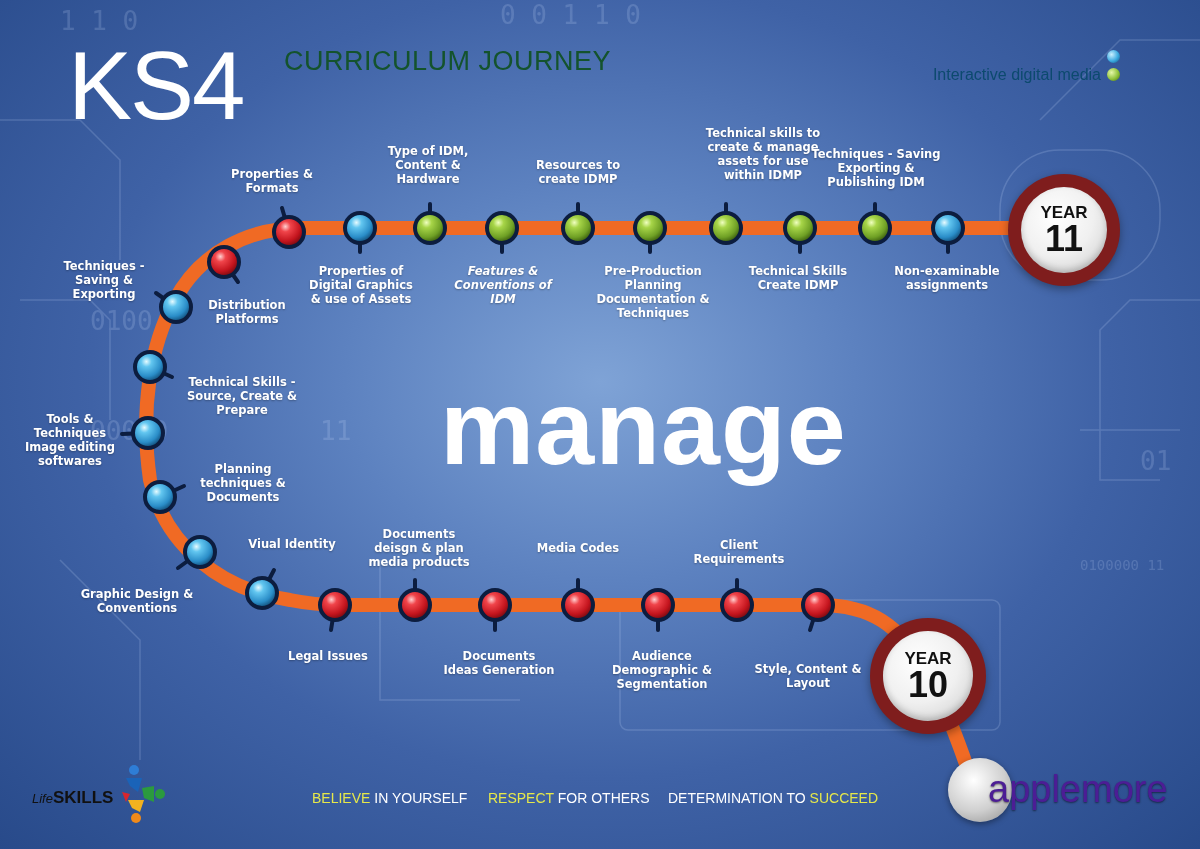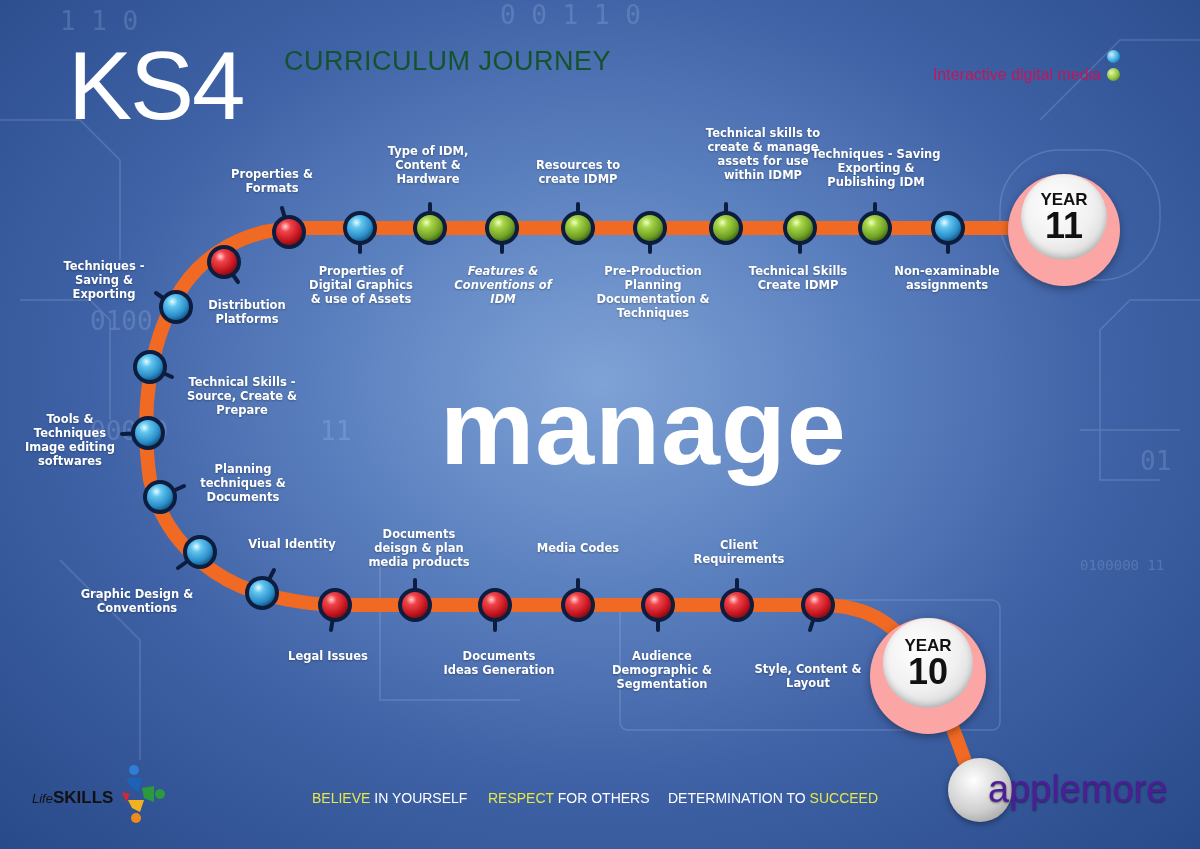--- a/index.html
+++ b/index.html
@@ -9,21 +9,21 @@
   .bg-circuit{position:absolute;inset:0;opacity:.18;}
   .abs{position:absolute;}
   .ks4{left:68px;top:38px;font-family:"Liberation Sans",sans-serif;font-weight:normal;font-size:96px;color:#fff;letter-spacing:-2px;line-height:96px;}
   .cj{left:284px;top:46px;font-family:"Liberation Sans",sans-serif;font-size:27px;color:#14532d;letter-spacing:.5px;}
   .legend{right:80px;top:50px;text-align:right;font-family:"Liberation Sans",sans-serif;font-size:16px;line-height:23px;}
   .legend .row{display:flex;justify-content:flex-end;align-items:center;gap:6px;}
   .legend .dot{width:13px;height:13px;border-radius:50%;display:inline-block;}
   .imedia{left:440px;top:372px;font-family:"Liberation Sans",sans-serif;font-weight:bold;font-size:106px;color:#fff;letter-spacing:1px;line-height:110px;}
   svg.track{position:absolute;left:0;top:0;}
   .lbl{position:absolute;color:#fff;font-family:"DejaVu Sans",sans-serif;font-weight:bold;font-size:11.5px;line-height:14px;text-align:center;white-space:pre-line;transform:translateX(-50%);text-shadow:0 1px 2px rgba(0,0,0,.3);}
-  .year{position:absolute;border-radius:50%;background:#fca5a5;display:flex;justify-content:center;box-shadow:0 3px 8px rgba(0,0,0,.35);}
+  .year{position:absolute;border-radius:50%;background:#7f1d1d;display:flex;align-items:center;justify-content:center;box-shadow:0 3px 8px rgba(0,0,0,.35);}
   .year .inner{border-radius:50%;background:radial-gradient(circle at 40% 35%, #ffffff 0%, #f0f0f0 50%, #c9c9c9 100%);display:flex;flex-direction:column;align-items:center;justify-content:center;color:#111;font-family:"Liberation Sans",sans-serif;box-shadow:inset 0 -3px 6px rgba(0,0,0,.2);}
   .year .y1{font-size:17px;font-weight:bold;line-height:17px;}
   .year .y2{font-size:36px;font-weight:bold;line-height:36px;}
   .footer{top:790px;font-family:"Liberation Sans",sans-serif;font-size:14px;color:#fff;}
   .hl{color:#e6e84a;}
   .life{left:32px;top:788px;font-family:"Liberation Sans",sans-serif;color:#111;font-size:17px;font-weight:bold;}
   .life i{font-weight:normal;font-style:italic;font-size:13px;}
   .apple{left:948px;top:756px;width:220px;height:72px;}
   .apple .coin{position:absolute;left:0;top:2px;width:64px;height:64px;border-radius:50%;background:radial-gradient(circle at 40% 35%, #ffffff 0%, #cfcfcf 55%, #8a8a8a 100%);box-shadow:0 2px 6px rgba(0,0,0,.4);}
   .apple .txt{position:absolute;left:40px;top:12px;font-family:"Liberation Sans",sans-serif;font-size:38px;color:#4c1d95;letter-spacing:0px;text-shadow:0 1px 2px rgba(0,0,0,.5);}
@@ -55,21 +55,21 @@
 </svg>
 
 <div class="abs ks4">KS4</div>
 <div class="abs cj">CURRICULUM JOURNEY</div>
 
 <div class="abs legend">
   <div class="row">
     <span class="dot" style="background:radial-gradient(circle at 35% 35%,#c9efff,#3aa9e0 55%,#11507a)"></span>
   </div>
   <div class="row">
-    <span style="color:#be185d">Interactive digital media</span>
+    <span style="color:#0c4a6e">Interactive digital media</span>
     <span class="dot" style="background:radial-gradient(circle at 35% 35%,#e4f7a8,#8fc23a 55%,#3f6412)"></span>
   </div>
 </div>
 
 <div class="abs imedia">manage</div>
 
 <svg class="track" width="1200" height="849" viewBox="0 0 1200 849">
   <defs>
     <radialGradient id="gRed" cx="38%" cy="32%" r="70%">
       <stop offset="0%" stop-color="#ffd0d0"></stop>

